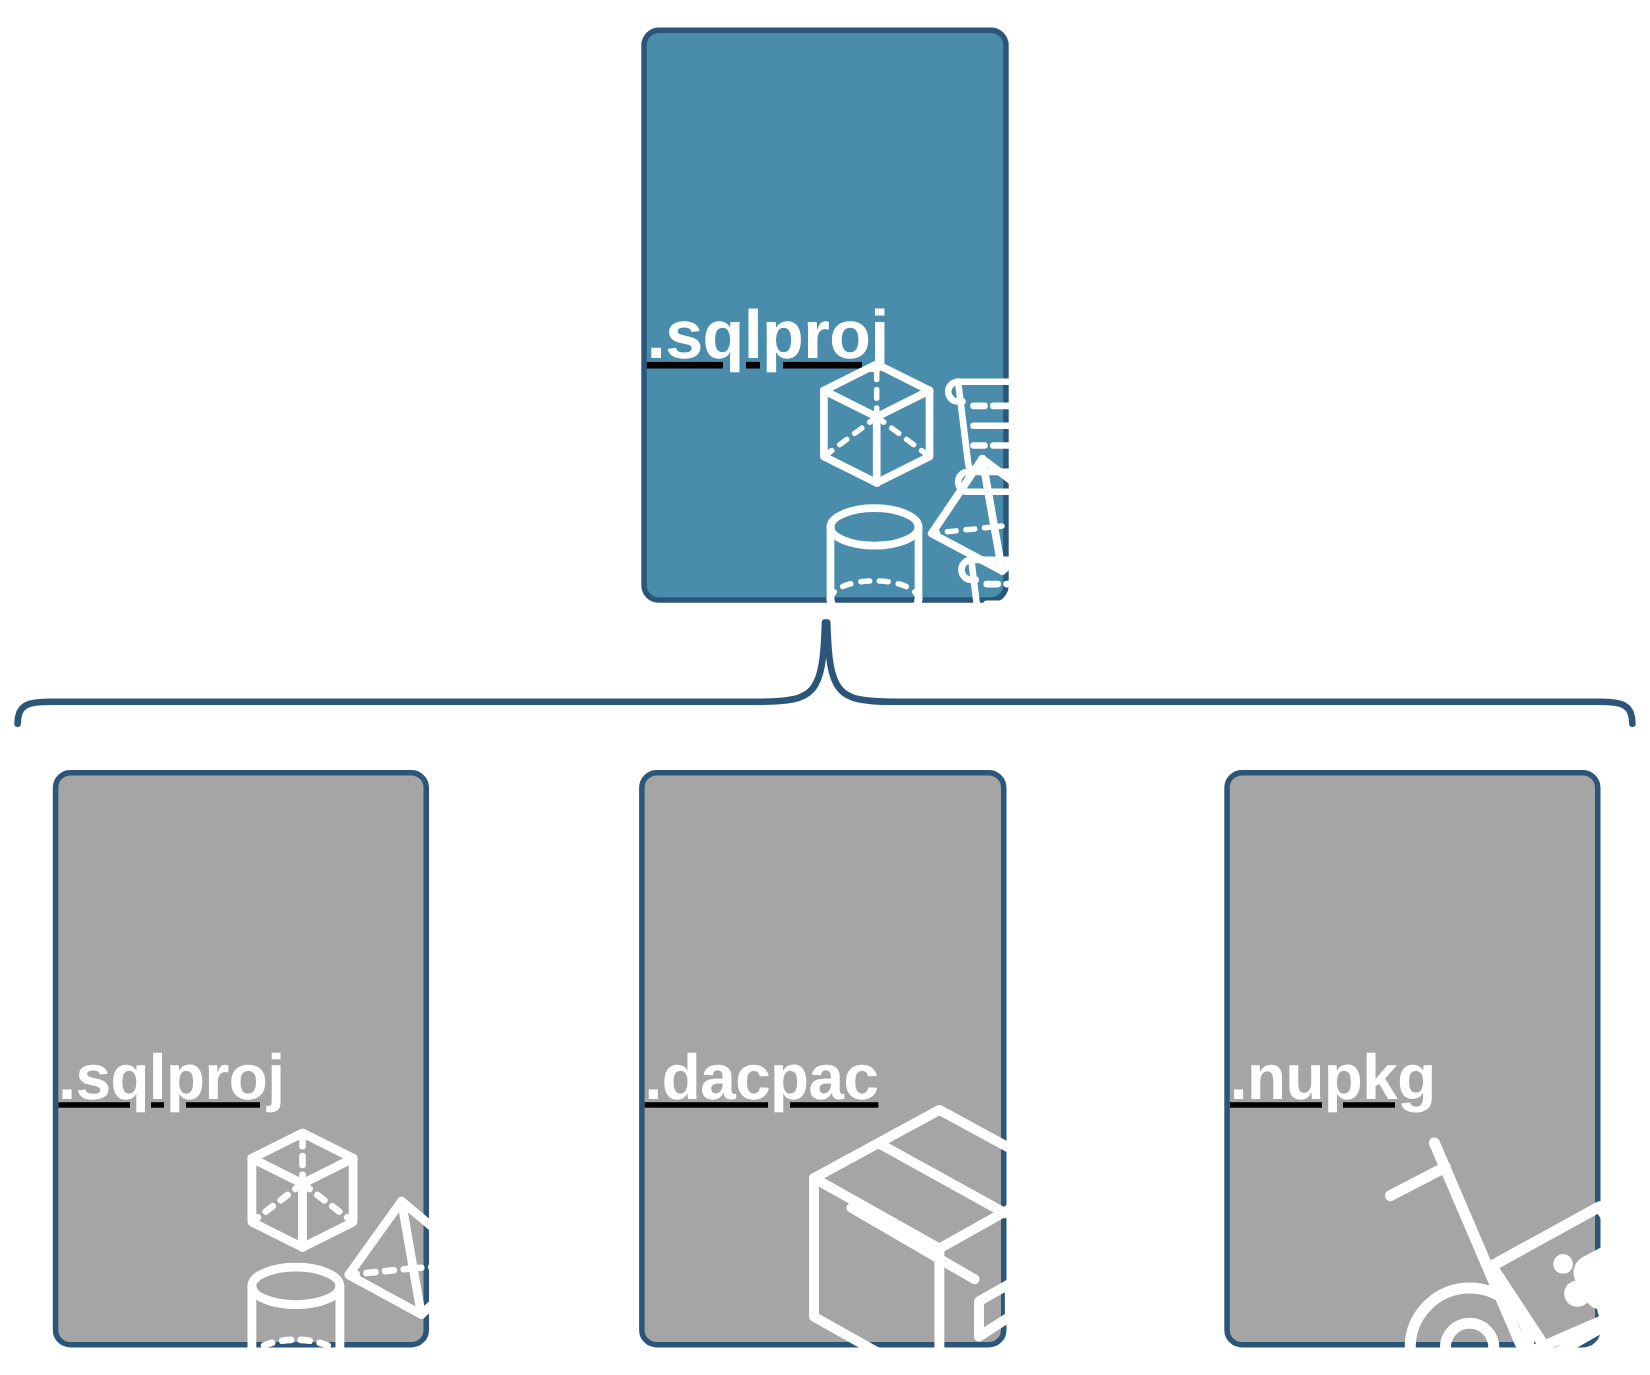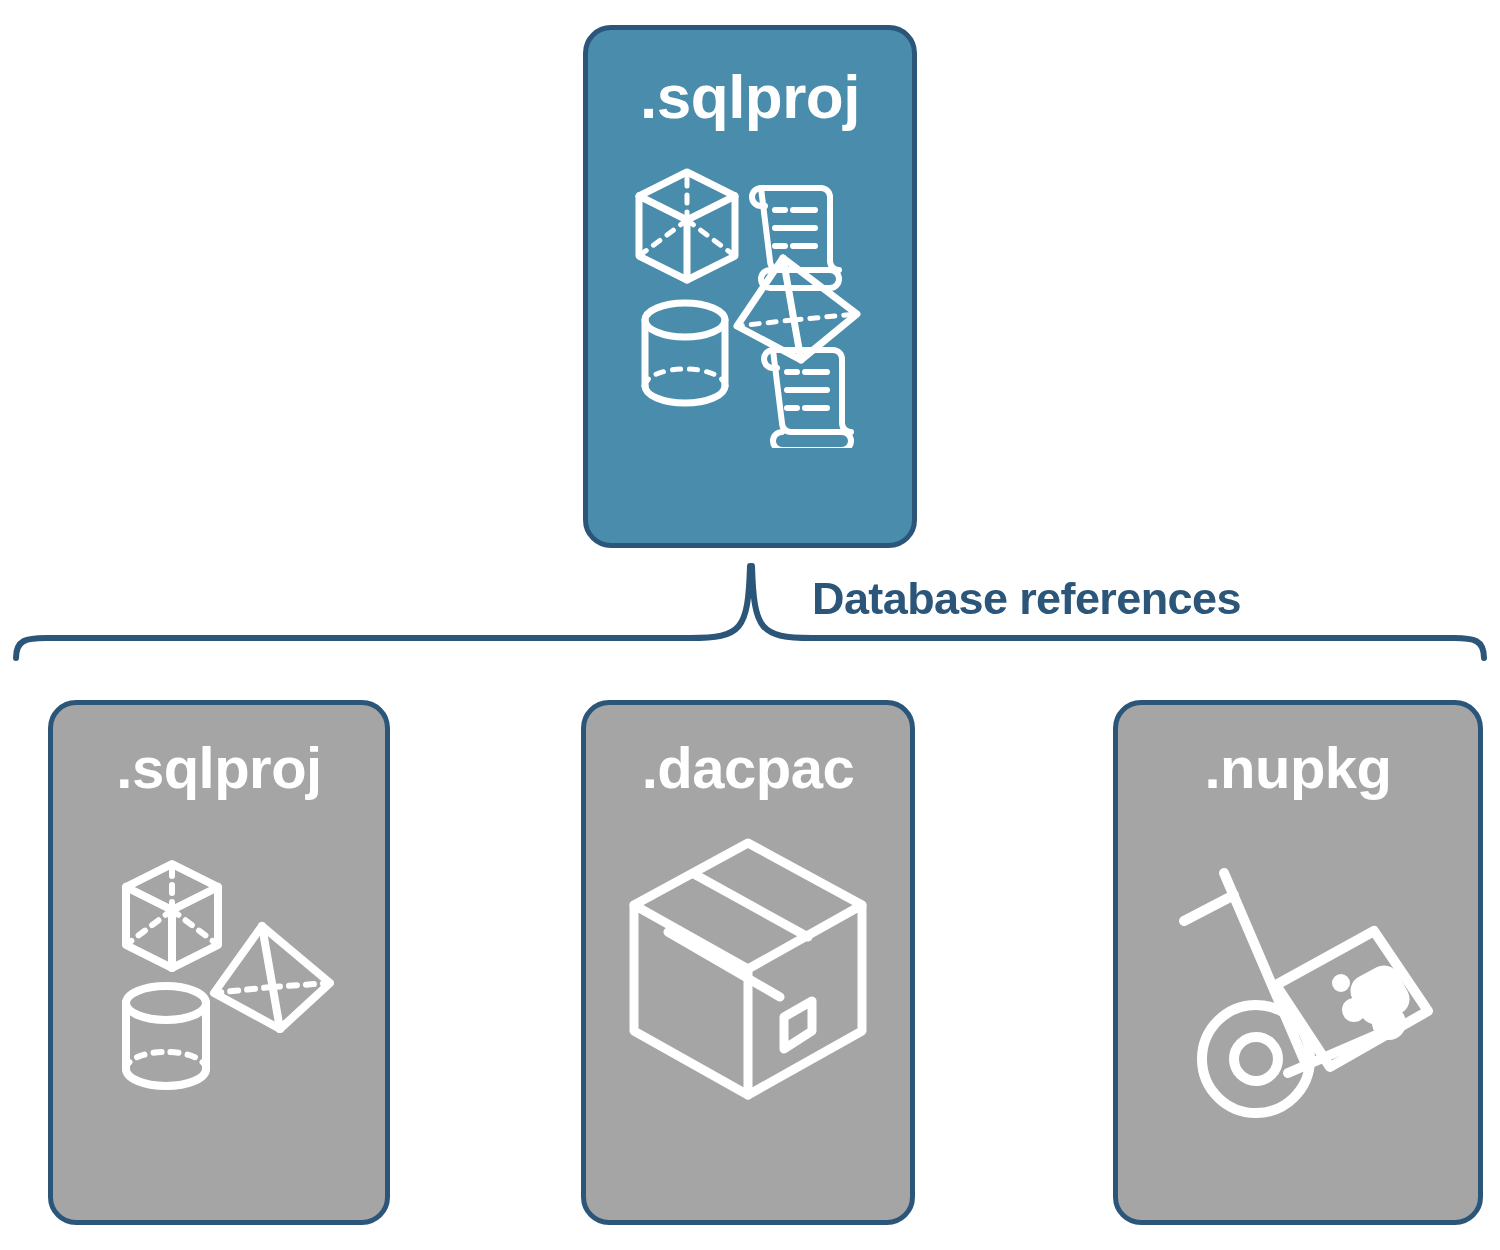--- a/index.html
+++ b/index.html
@@ -18,24 +18,25 @@
     height: 1250px;
     background: #ffffff;
     overflow: hidden;
   }
 
   
   .card {
     position: absolute;
     box-sizing: border-box;
     border: 5px solid #2c5679;
-    border-radius: 28px;
+    border-radius: 16px;
     display: flex;
-    flex-direction: column;
+    flex-direction: row;
     align-items: center;
+    text-decoration: underline;
   }
   .card.blue   { background: #4a8cab; }
   .card.grey   { background: #a5a5a5; }
 
   .card-title {
     color: #ffffff;
     font-weight: bold;
     letter-spacing: -0.5px;
     line-height: 1;
     white-space: nowrap;
@@ -82,21 +83,21 @@
     font-weight: bold;
     color: #2c5679;
     letter-spacing: -0.6px;
     white-space: nowrap;
     line-height: 1;
   }
 
   
   #card-sqlproj { left: 48px;   top: 700px; width: 342px; height: 525px; }
   #card-dacpac  { left: 581px;  top: 700px; width: 334px; height: 525px; }
-  #card-nupkg   { left: 1113px; top: 700px; width: 370px; height: 525px; }
+  #card-nupkg   { left: 1113px; top: 700px; width: 342px; height: 525px; }
 
   .card.grey .card-title { font-size: 58px; margin-top: 34px; }
   .card.grey .card-art svg {
     position: absolute;
     left: 50%;
     transform: translateX(-50%);
   }
   #card-sqlproj .card-art svg { top: 24px; }
   #card-dacpac  .card-art svg { top: 6px; }
   #card-nupkg   .card-art svg { top: 14px; }
@@ -157,21 +158,20 @@
     </div>
   </div>
 
   <svg id="connector" viewBox="0 0 1500 180" fill="none">
 
     <path d="M16 118 C16 100 26 98 46 98 L690 98 C742 98 748 90 750 26" stroke="#2c5679" stroke-width="6" fill="none" stroke-linecap="round"></path>
 
     <path d="M1484 118 C1484 100 1474 98 1454 98 L812 98 C760 98 754 90 752 26" stroke="#2c5679" stroke-width="6" fill="none" stroke-linecap="round"></path>
   </svg>
 
-  <div id="connector-label">Database references</div>
 
   <div class="card grey" id="card-sqlproj">
     <div class="card-title">.sqlproj</div>
     <div class="card-art">
       <svg width="230" height="300" viewBox="0 0 230 300" fill="none" stroke="#ffffff" stroke-width="8" stroke-linecap="round" stroke-linejoin="round">
 
         <g>
           <path d="M22 66 L68 43 L114 66 L114 124 L68 147 L22 124 Z"></path>
           <path d="M22 66 L68 89 L114 66"></path>
           <path d="M68 89 L68 147"></path>

